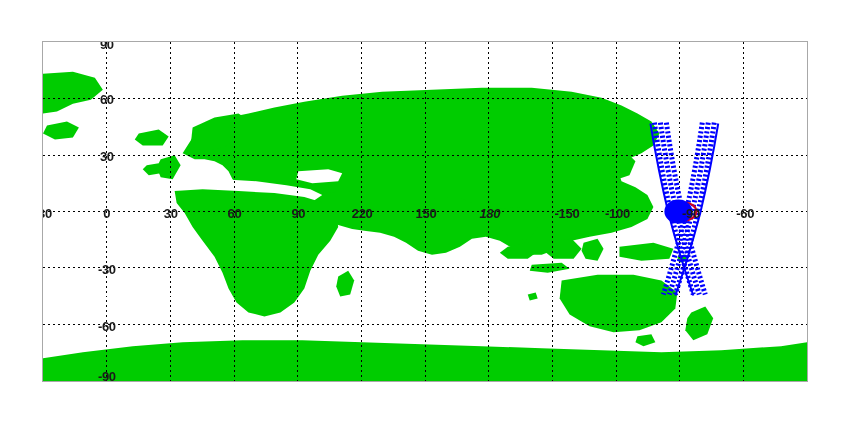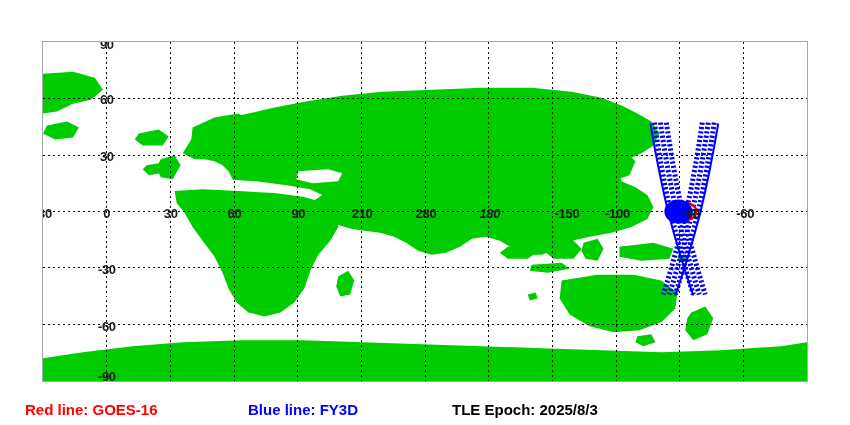--- a/index.html
+++ b/index.html
@@ -207,29 +207,24 @@
     <div class="axis-label" style="left:63.83px; top:113.67px;">30</div>
     <div class="axis-label" style="left:63.83px; top:227.33px;">-30</div>
     <div class="axis-label" style="left:63.83px; top:284.17px;">-60</div>
     <div class="axis-label" style="left:63.83px; top:334px;">-90</div>
 
     <div class="axis-label" style="left:0px; top:170.5px;">-30</div>
     <div class="axis-label" style="left:63.83px; top:170.5px;">0</div>
     <div class="axis-label" style="left:127.67px; top:170.5px;">30</div>
     <div class="axis-label" style="left:191.5px; top:170.5px;">60</div>
     <div class="axis-label" style="left:255.33px; top:170.5px;">90</div>
-    <div class="axis-label" style="left:319.17px; top:170.5px;">210</div>
-    <div class="axis-label" style="left:383px; top:170.5px;">280</div>
+    <div class="axis-label" style="left:319.17px; top:170.5px;">220</div>
+    <div class="axis-label" style="left:383px; top:170.5px;">150</div>
     <div class="axis-label" style="left:446.83px; top:170.5px;font-style:italic;">180</div>
     <div class="axis-label" style="left:524px; top:170.5px;">-150</div>
     <div class="axis-label" style="left:574.5px; top:170.5px;">-100</div>
     <div class="axis-label" style="left:648px; top:170.5px;">-90</div>
     <div class="axis-label" style="left:702.17px; top:170.5px;">-60</div>
 
   </div>
 
-  <div id="legend">
-    <div class="legend-item" id="legend-red">Red line: GOES-16</div>
-    <div class="legend-item" id="legend-blue">Blue line: FY3D</div>
-    <div class="legend-item" id="legend-epoch">TLE Epoch: 2025/8/3</div>
-  </div>
 
 </div>
 
 </body></html>

